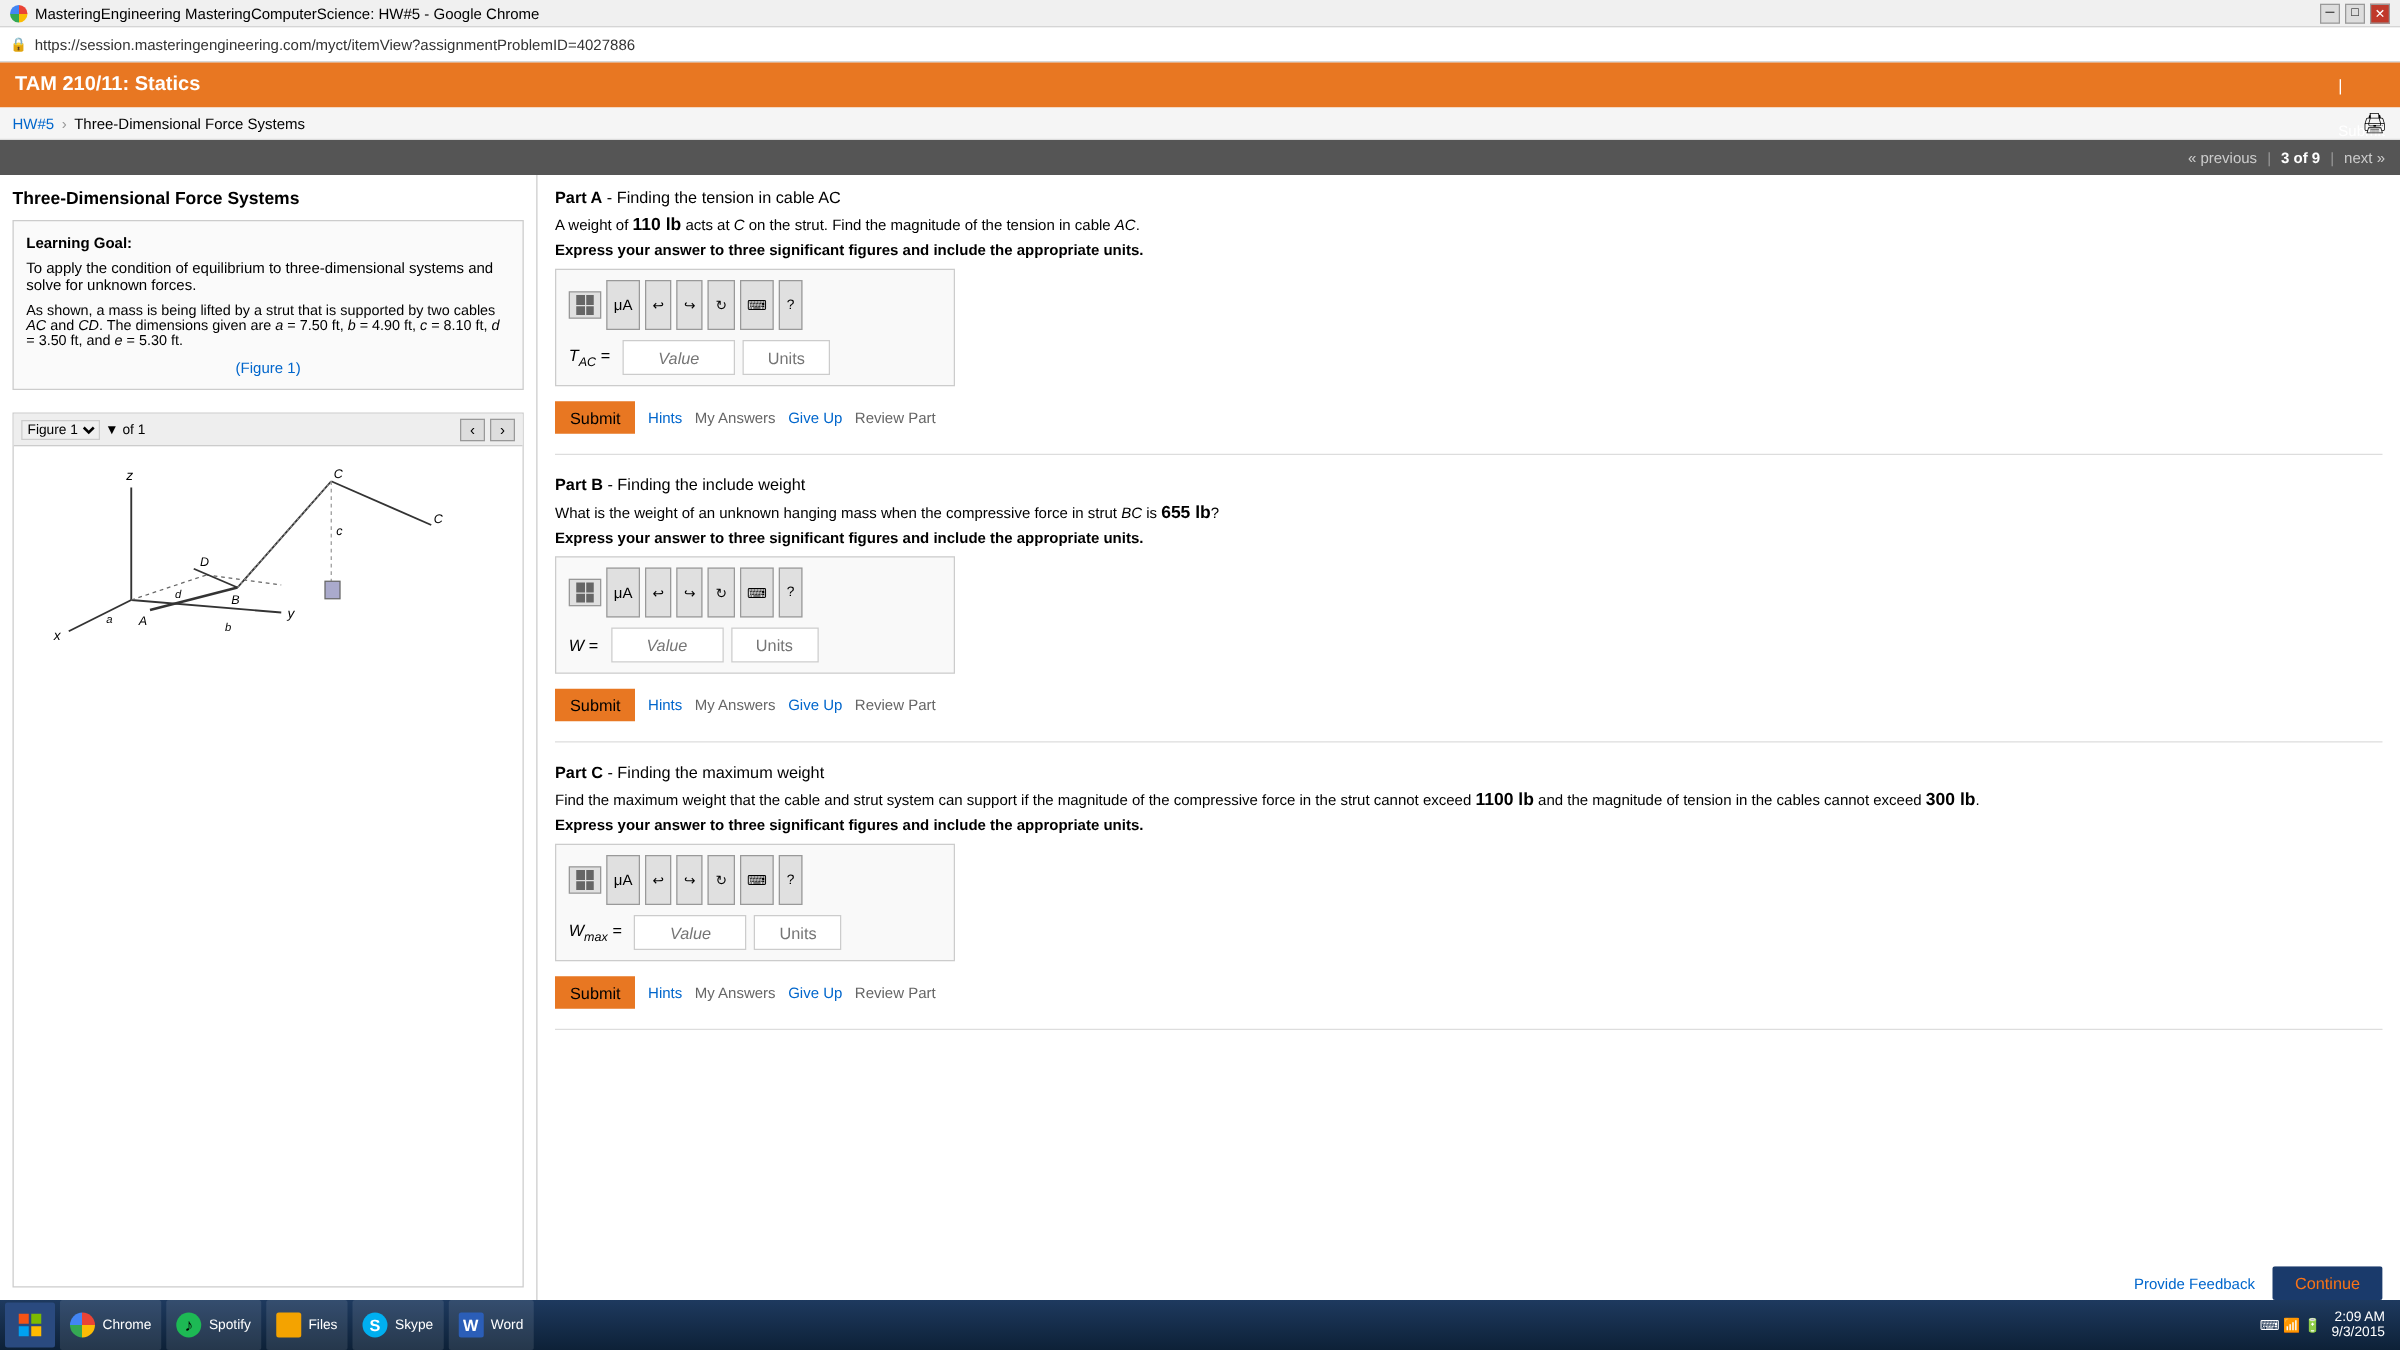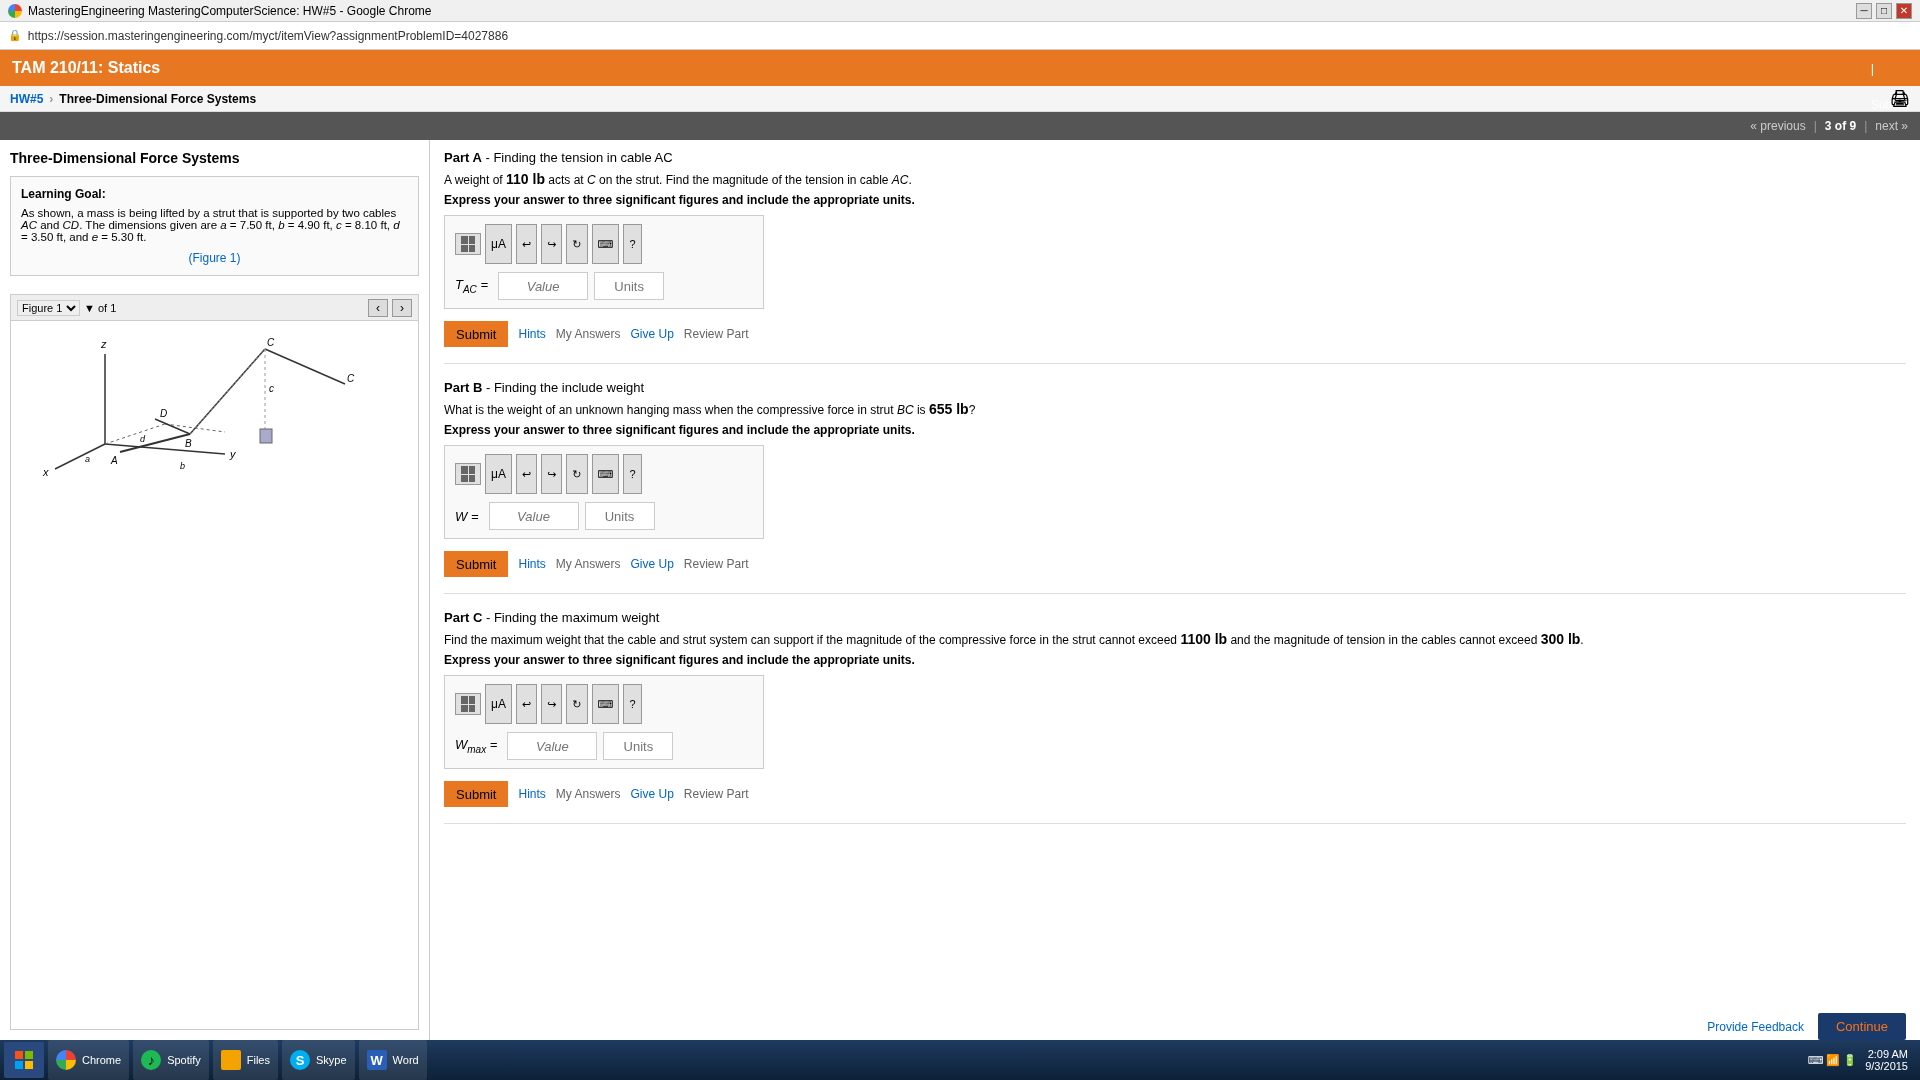--- a/index.html
+++ b/index.html
@@ -49,21 +49,20 @@
 
     
     #breadcrumb {
       background: #f5f5f5;
       border-bottom: 1px solid #ddd;
       height: 26px;
       display: flex;
       align-items: center;
       justify-content: space-between;
       padding: 0 10px;
-      font-weight: bold;
     }
     #breadcrumb-left { display: flex; align-items: center; gap: 6px; font-size: 12px; }
     #breadcrumb-left a { color: #0066cc; text-decoration: none; }
     #breadcrumb-left .sep { color: #999; }
     #print-icon { font-size: 16px; cursor: pointer; }
 
     
     #nav-bar {
       background: #555;
       height: 28px;
@@ -357,20 +356,21 @@
   <a>next »</a>
 </div>
 
 <div id="main-layout">
 
   <div id="left-panel">
     <div id="problem-title">Three-Dimensional Force Systems</div>
 
     <div class="learning-goal-box">
       <div class="goal-title">Learning Goal:</div>
+      <p style="margin-bottom:8px;">To apply the condition of equilibrium to three-dimensional systems and solve for unknown forces.</p>
       <p style="font-size:11.5px;">
         As shown, a mass is being lifted by a strut that is supported by two cables <em>AC</em> and <em>CD</em>.
         The dimensions given are <em>a</em> = 7.50 ft, <em>b</em> = 4.90 ft, <em>c</em> = 8.10 ft, <em>d</em> = 3.50 ft, and <em>e</em> = 5.30 ft.
       </p>
       <a class="figure-link">(Figure 1)</a>
     </div>
 
     <div id="figure-container">
       <div id="figure-header">
         <div style="display:flex;align-items:center;gap:4px;">

